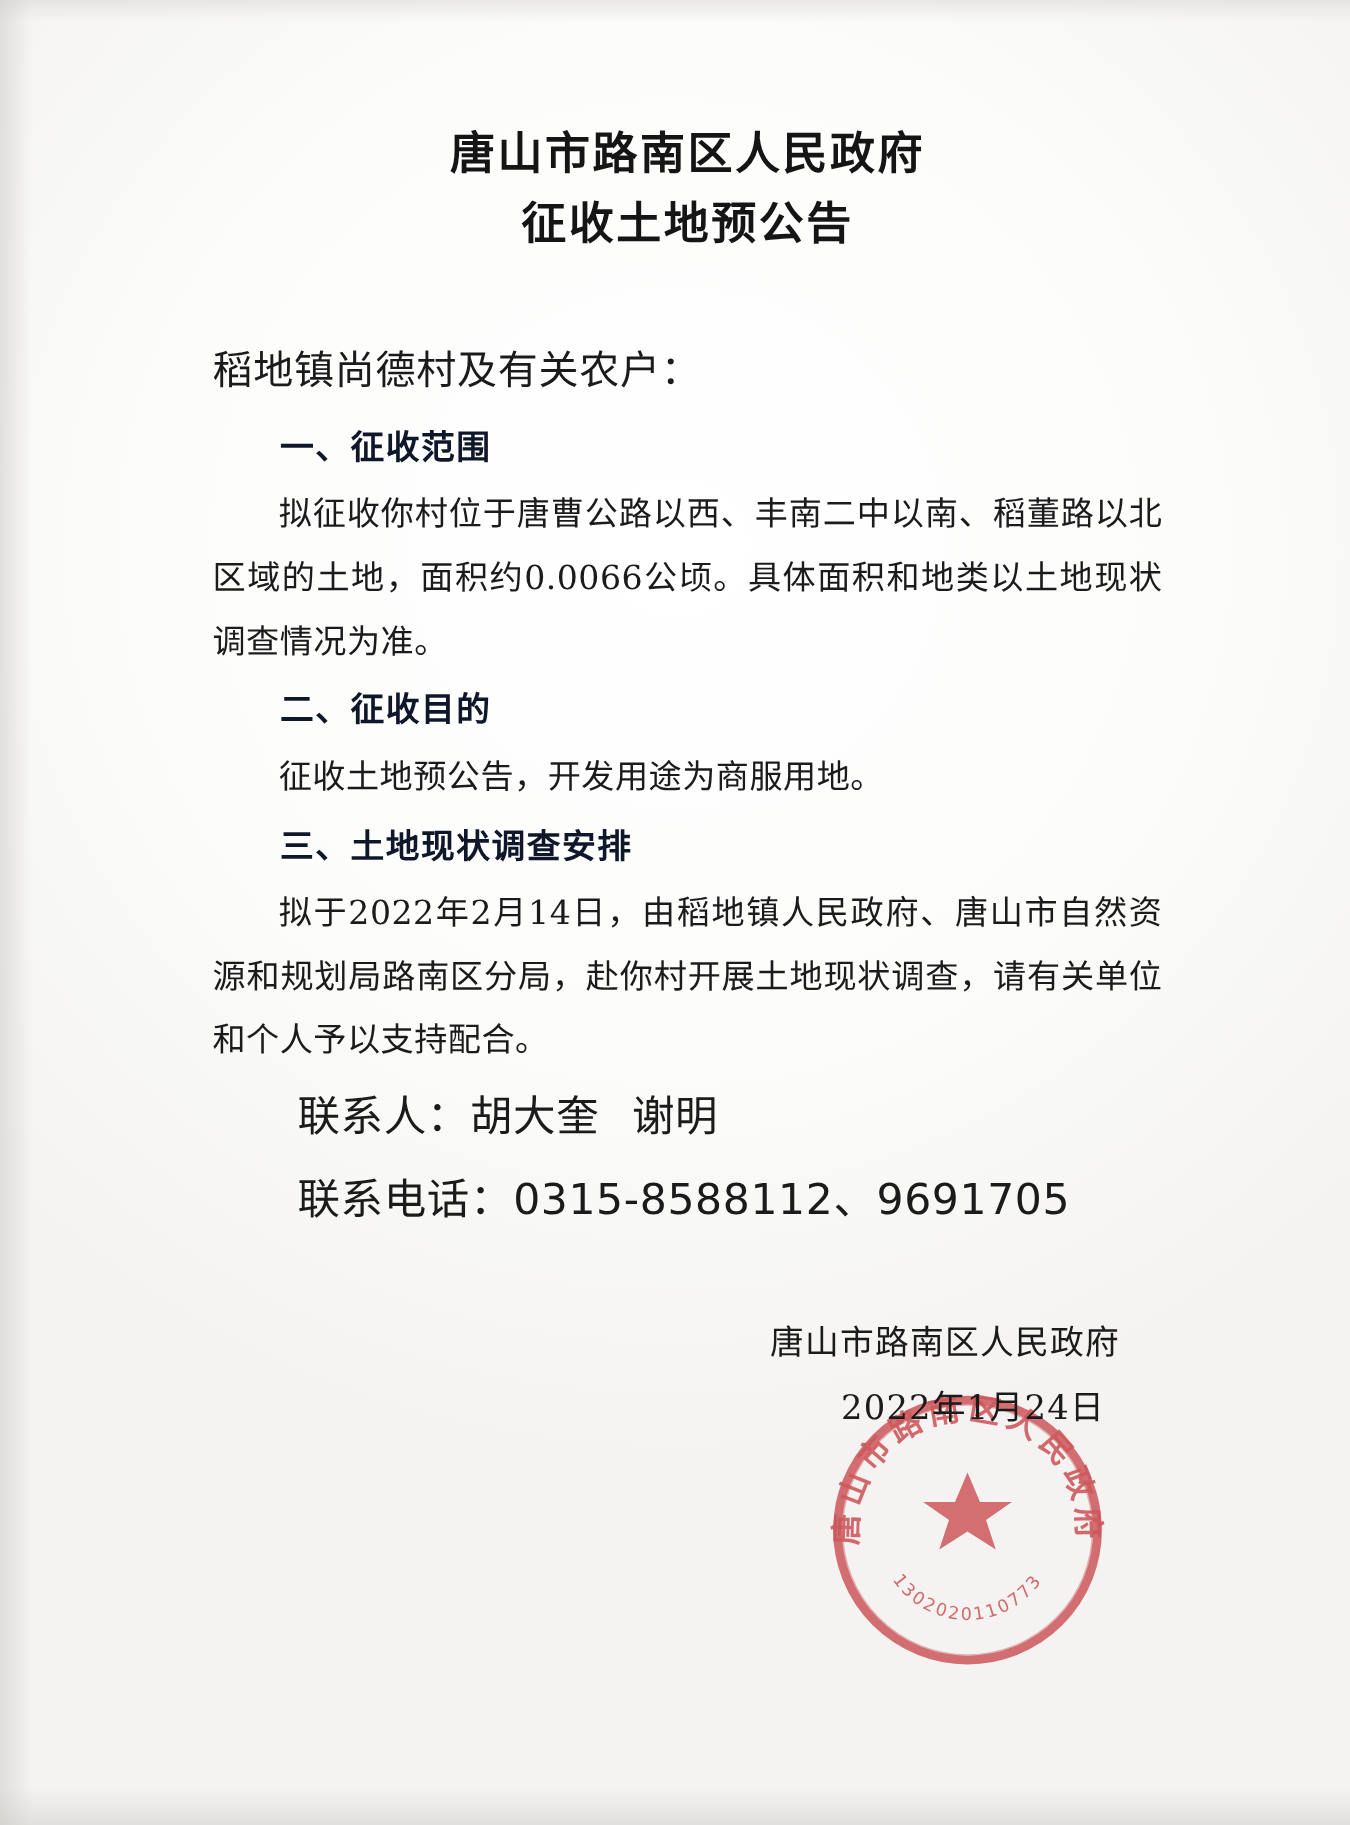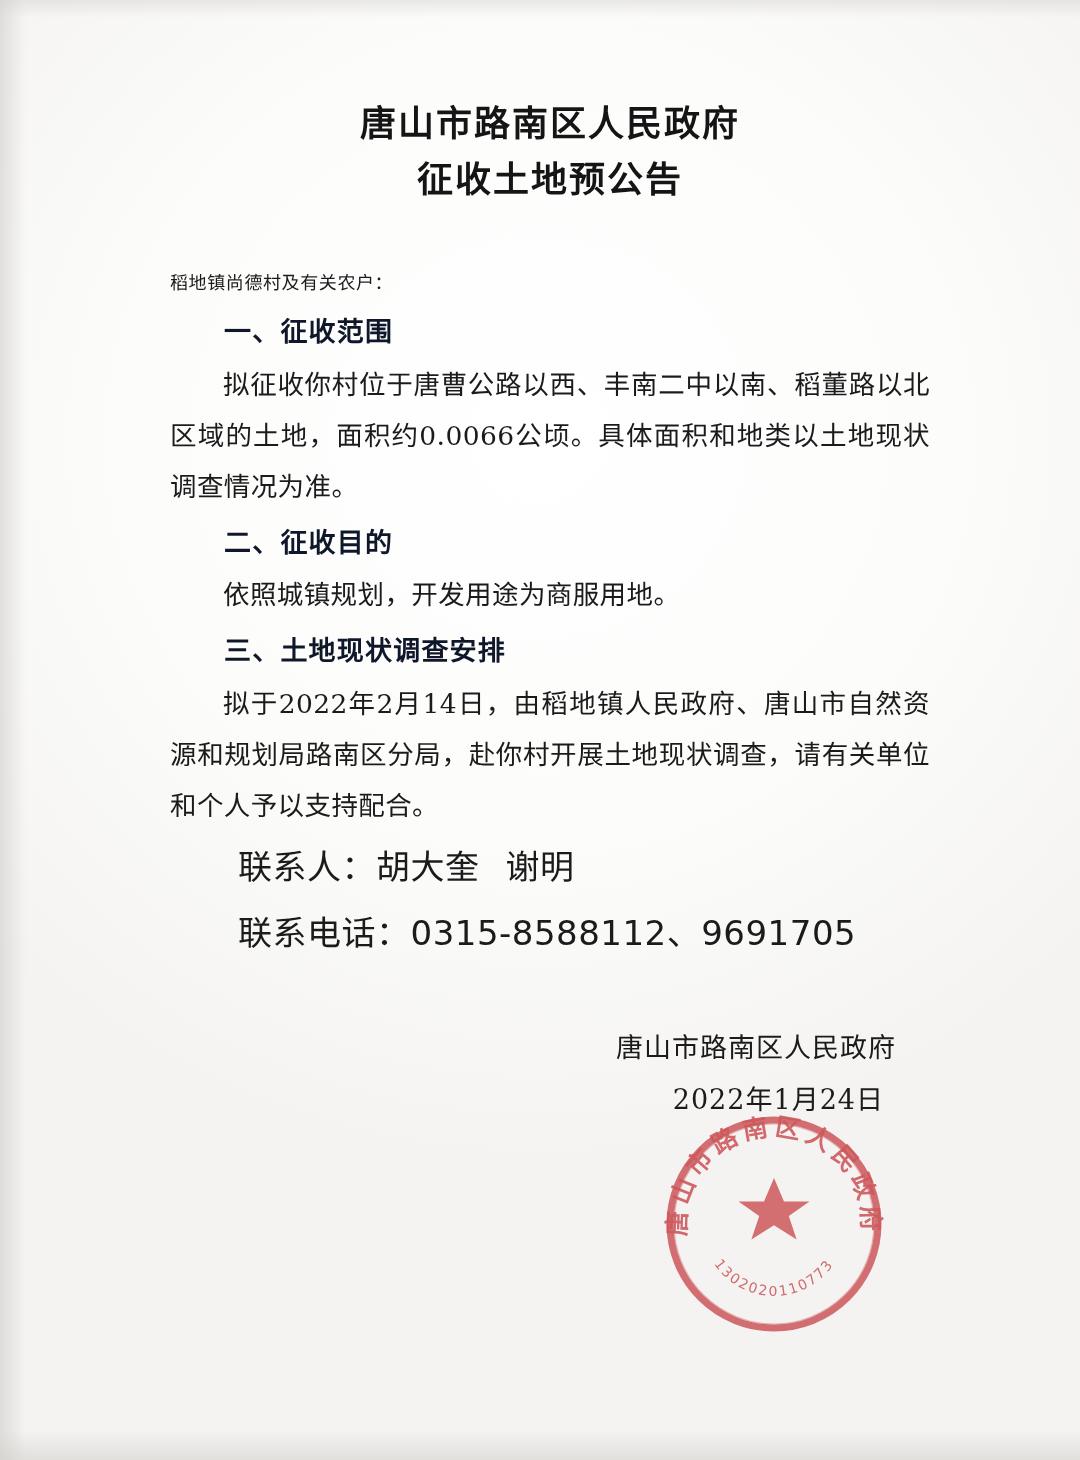--- a/index.html
+++ b/index.html
@@ -56,21 +56,21 @@
   .title-line {
     font-family: "DejaVu Sans", "Liberation Sans", sans-serif;
     font-weight: bold;
     font-size: 36px;
     line-height: 1.55;
     letter-spacing: 2px;
     color: #151515;
   }
 
   .salutation {
-    font-size: 18px;
+    font-size: 32px;
     line-height: 1.92;
     letter-spacing: .6px;
     margin-bottom: 6px;
   }
 
   p.body-text {
     font-size: 26.5px;
     line-height: 1.92;
     letter-spacing: .4px;
     text-align: justify;
@@ -155,21 +155,21 @@
     <div class="title-line">征收土地预公告</div>
   </div>
 
   <div class="salutation">稻地镇尚德村及有关农户：</div>
 
 
   <h2 class="section-heading">一、征收范围</h2>
   <p class="body-text">拟征收你村位于唐曹公路以西、丰南二中以南、稻董路以北区域的土地，面积约0.0066公顷。具体面积和地类以土地现状调查情况为准。</p>
 
   <h2 class="section-heading">二、征收目的</h2>
-  <p class="body-text">依照城镇规划，开发用途为商服用地。</p>
+  <p class="body-text">征收土地预公告，开发用途为商服用地。</p>
 
   <h2 class="section-heading">三、土地现状调查安排</h2>
   <p class="body-text">拟于2022年2月14日，由稻地镇人民政府、唐山市自然资源和规划局路南区分局，赴你村开展土地现状调查，请有关单位和个人予以支持配合。</p>
 
 
   <p class="contact-line">
     <span>联系人：</span><span>胡大奎</span><span class="gap"></span><span>谢明</span>
   </p>
 
   <p class="contact-line">

